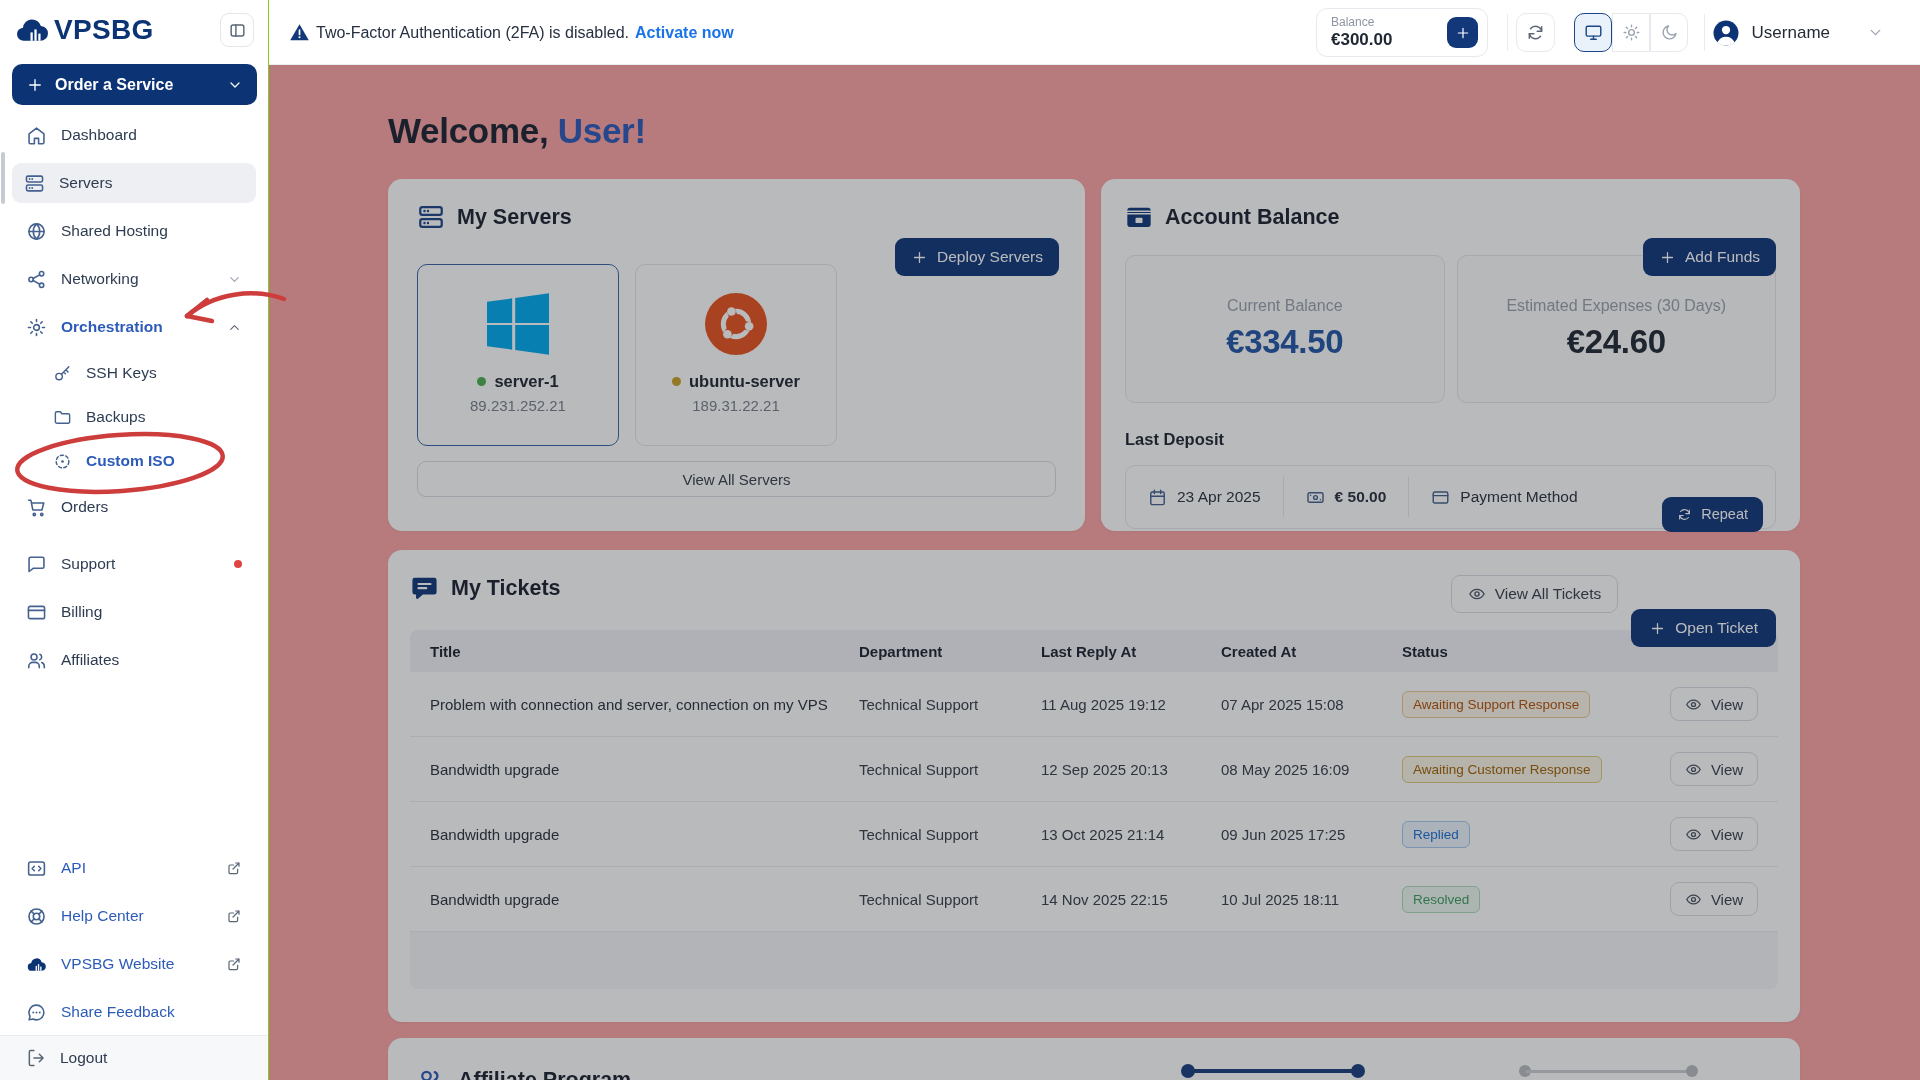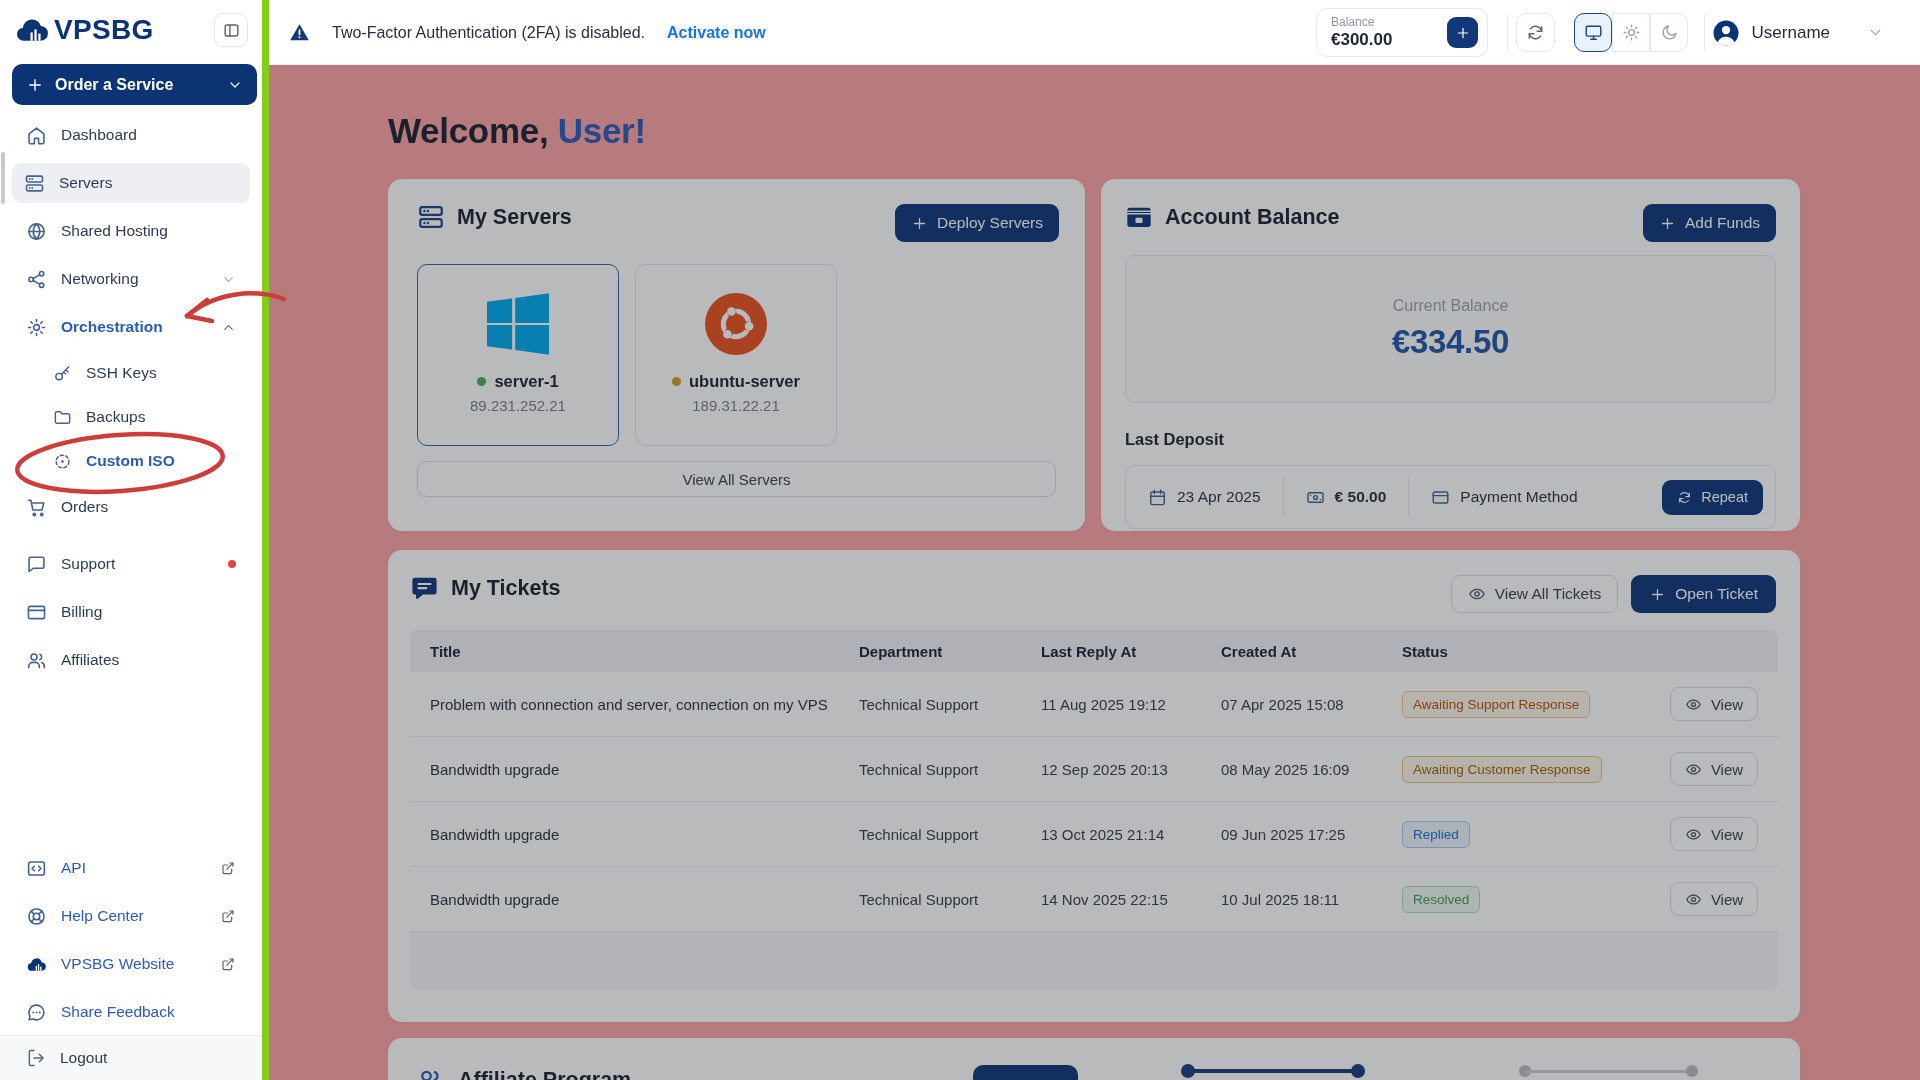--- a/index.html
+++ b/index.html
@@ -7,42 +7,42 @@
   .page{position:relative;width:1920px;height:1080px;overflow:hidden;}
 
   
   .ic{stroke:#44618f;color:#44618f;fill:none;stroke-width:1.8;stroke-linecap:round;stroke-linejoin:round;flex:none;}
   .ic-w{stroke:#fff;color:#fff;}
   .ic-gray{stroke:#5a6676;color:#5a6676;}
   .ic-dim{stroke:#9aa3b0;color:#9aa3b0;}
   .ic-blue{stroke:#2d5bb9;color:#2d5bb9;}
 
   
-  .sidebar{position:absolute;left:0;top:0;width:269px;height:1080px;background:#fff;border-right:7px solid #84cc16;z-index:100;box-sizing:border-box;}
+  .sidebar{position:absolute;left:0;top:0;width:269px;height:1080px;background:#fff;border-right:1px solid #84cc16;z-index:100;box-sizing:border-box;}
   .logo-row{display:flex;align-items:center;justify-content:space-between;padding:12px 14px 8px 14px;}
   .logo{display:flex;align-items:center;gap:4px;font-size:28px;font-weight:800;color:#0c3374;letter-spacing:.3px;}
   .collapse-btn{width:34px;height:34px;border:1px solid #e3e6ea;background:#fff;border-radius:9px;display:flex;align-items:center;justify-content:center;cursor:pointer;}
   .order-btn{margin:8px 12px 0 12px;width:245px;height:41px;background:#0c3374;color:#fff;border:none;border-radius:10px;display:flex;align-items:center;gap:11px;padding:0 14px;font-size:16px;font-weight:600;font-family:inherit;cursor:pointer;box-sizing:border-box;}
   .order-btn .lbl{flex:1;text-align:left;}
   .nav{margin:10px 12px 0 12px;}
   .nav-item{display:flex;align-items:center;gap:14px;height:40px;padding:0 14px;border-radius:9px;font-size:15.5px;color:#2e3c52;font-weight:500;margin-bottom:8px;cursor:pointer;position:relative;}
   .nav-item.active{background:#edeff2;padding-left:12px;}
   .nav-item.blue{color:#2d5bb9;font-weight:600;}
   .nav-item .tail{margin-left:auto;display:flex;align-items:center;}
   .nav-sub{margin:-2px 0 6px 27px;}
   .nav-sub .nav-item{height:40px;margin-bottom:4px;}
   .red-dot{width:8px;height:8px;border-radius:50%;background:#de4540;}
   .sb-links{position:absolute;left:12px;right:12px;top:848px;}
   .sb-links .nav-item{color:#2d5bb9;font-weight:500;}
   .logout-row{position:absolute;left:0;right:0;bottom:0;height:44px;display:flex;align-items:center;gap:14px;padding:0 26px;border-top:1px solid #e9ebef;background:#f7f8fa;font-size:15.5px;color:#2e3c52;font-weight:500;cursor:pointer;}
   .sb-thumb{position:absolute;left:1px;top:152px;width:4px;height:52px;background:#c6cbd2;border-radius:2px;}
 
   
   .topbar{position:absolute;left:269px;top:0;width:1651px;height:65px;background:#fff;border-bottom:1px solid #eaecef;z-index:90;box-sizing:border-box;}
-  .warn-wrap{position:absolute;left:20px;top:0;height:65px;display:flex;align-items:center;gap:22px;font-size:16px;color:#273041;}
+  .warn-wrap{position:absolute;left:20px;top:0;height:65px;display:flex;align-items:center;gap:6px;font-size:16px;color:#273041;}
   .warn-link{color:#1a73e8;font-weight:700;cursor:pointer;}
   .balance-box{position:absolute;right:432px;top:8px;width:172px;height:49px;border:1px solid #e7e9ee;border-radius:11px;display:flex;align-items:center;padding:0 9px 0 14px;box-sizing:border-box;justify-content:space-between;background:#fff;}
   .balance-lbl{font-size:12px;color:#8d95a2;line-height:1.25;}
   .balance-val{font-size:17px;font-weight:700;color:#1f2733;line-height:1.2;}
   .balance-add{width:31px;height:31px;background:#12387a;border:none;border-radius:9px;display:flex;align-items:center;justify-content:center;cursor:pointer;}
   .tb-divider{position:absolute;top:14px;width:1px;height:37px;background:#e9ebef;}
   .icon-btn{position:absolute;top:13px;width:39px;height:39px;border:1px solid #e7e9ee;background:#fff;border-radius:10px;display:flex;align-items:center;justify-content:center;cursor:pointer;box-sizing:border-box;}
   .theme-group{position:absolute;right:232px;top:13px;display:flex;}
   .theme-btn{width:38px;height:39px;border:1px solid #e7e9ee;background:#fff;display:flex;align-items:center;justify-content:center;cursor:pointer;box-sizing:border-box;}
   .theme-btn:first-child{border-radius:10px 0 0 10px;}
@@ -54,21 +54,21 @@
   
   .main{position:absolute;left:269px;top:65px;width:1651px;height:1015px;background:#fca5a5;overflow:hidden;}
   .main-inner{width:1412px;margin-left:119px;}
   .dim{position:absolute;inset:0;background:rgba(22,26,33,.30);z-index:40;pointer-events:none;}
   h1.welcome{margin:46px 0 0 0;font-size:35px;font-weight:700;color:#1d2431;letter-spacing:-.3px;}
   h1.welcome .uname{color:#2d5bb9;}
   .card{background:#fff;border-radius:14px;box-shadow:0 1px 3px rgba(16,24,40,.05);position:relative;box-sizing:border-box;}
   .row1{display:flex;gap:16px;margin-top:28px;}
   .card-head{display:flex;align-items:center;gap:12px;}
   .card-title{font-size:21.5px;font-weight:700;color:#1d2431;}
-  .btn-navy{background:#12387a;color:#fff;border:none;border-radius:9px;display:inline-flex;align-items:center;justify-content:center;gap:9px;font-size:15.5px;font-family:inherit;cursor:pointer;}
+  .btn-navy{background:#12387a;color:#fff;border:none;border-radius:9px;display:inline-flex;align-items:center;justify-content:center;gap:9px;font-size:15.5px;font-family:inherit;cursor:pointer;margin-top:34px;}
   .btn-outline{background:#fff;border:1px solid #d9dde3;border-radius:9px;color:#3a4350;display:inline-flex;align-items:center;justify-content:center;gap:9px;font-size:15.5px;font-family:inherit;cursor:pointer;}
 
   
   .servers-card{width:697px;height:352px;padding:24px 29px;}
   .deploy-btn{position:absolute;right:26px;top:25px;height:38px;padding:0 16px;}
   .tiles{display:flex;gap:16px;margin-top:33px;}
   .tile{width:202px;height:182px;border:1px solid #e3e6ea;border-radius:10px;display:flex;flex-direction:column;align-items:center;box-sizing:border-box;cursor:pointer;background:#fff;}
   .tile.sel{border:1.5px solid #3c66a8;}
   .os-logo{margin-top:28px;width:62px;height:62px;}
   .tile-name{display:flex;align-items:center;gap:8px;margin-top:17px;font-size:16.5px;font-weight:700;color:#232a36;}
@@ -572,20 +572,24 @@
                 <use href="#i-plus"></use>
               </svg>
             <span>Add Funds</span>
           </button>
 
           <div class="stat-row">
             <div class="stat-box">
               <div class="stat-lbl">Current Balance</div>
               <div class="stat-val blue">€334.50</div>
             </div>
+            <div class="stat-box">
+              <div class="stat-lbl">Estimated Expenses (30 Days)</div>
+              <div class="stat-val">€24.60</div>
+            </div>
           </div>
 
           <div class="ld-label">Last Deposit</div>
           <div class="deposit-row">
             <div class="dep-seg">
               <svg class="ic" style="width:19px;height:19px">
                   <use href="#i-cal"></use>
                 </svg>
               <span>23 Apr 2025</span>
             </div>

